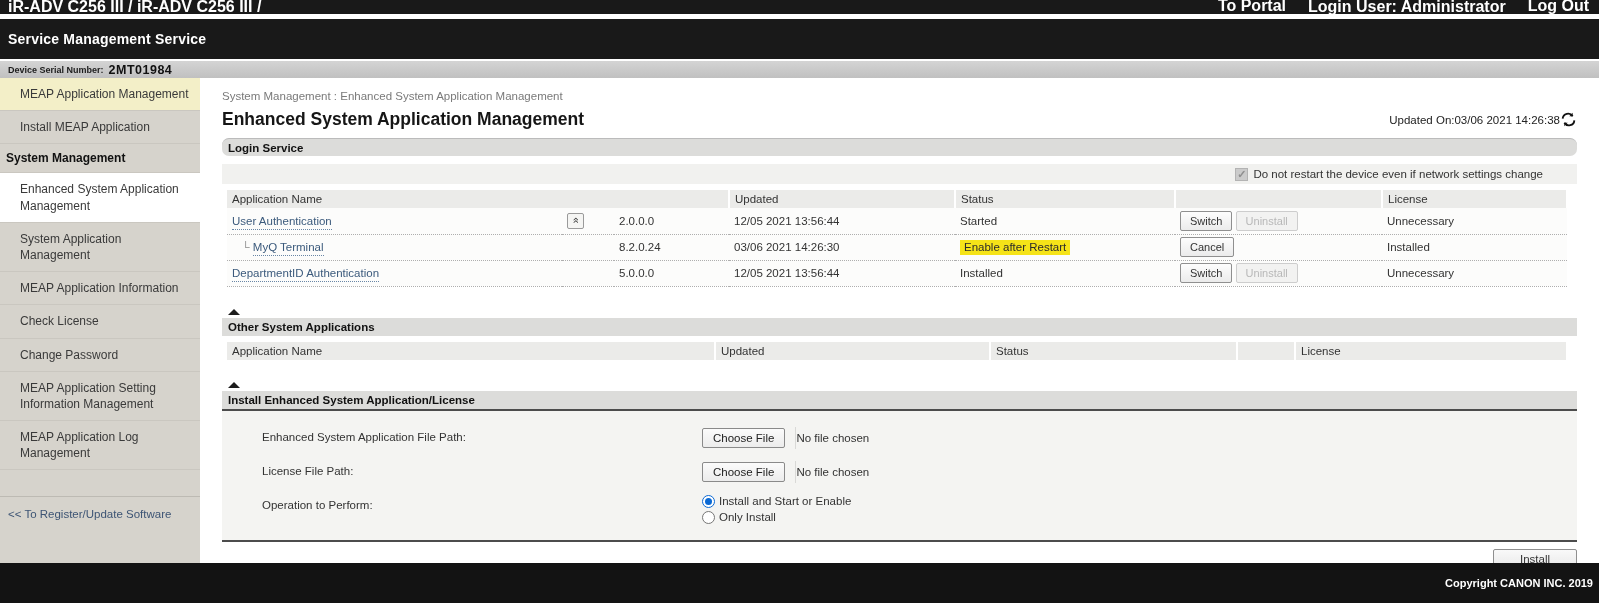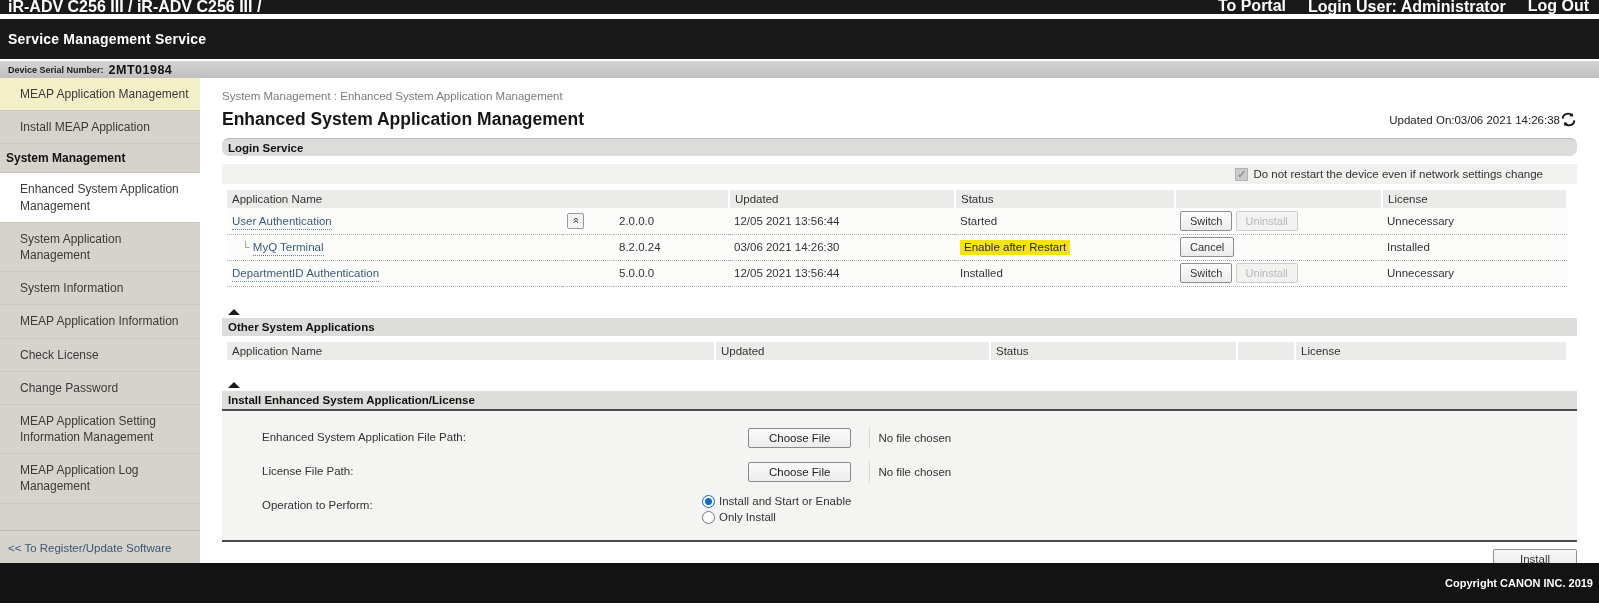--- a/index.html
+++ b/index.html
@@ -74,24 +74,24 @@
   .top-anchor .tri { width:0; height:0; border-left:6px solid transparent;
     border-right:6px solid transparent; border-bottom:6px solid #1c1c1c; }
 
   .form-wrap { background:#f4f4f2; border-top:2px solid #4c4c4c; border-bottom:2px solid #4c4c4c;
     padding:10px 0 10px 0; }
   .form-row { display:flex; align-items:flex-start; padding:6px 0 6px 40px; font-size:11.5px;
     color:#333; }
   .form-label { width:440px; padding-top:4px; }
   .filectl { display:flex; align-items:center; }
   .filebtn { border:1px solid #8a8a8a; background:linear-gradient(#fbfbfb,#ececec);
-    font-size:11.5px; color:#222; padding:3px 20px; border-radius:2px; cursor:pointer;
-    font-family:"Liberation Sans", sans-serif;margin-left:46px; }
-  .filetext { font-size:11.5px; color:#333; padding-left:8px; border-left:1px solid #d9d9d7;
-    margin-left:18px; height:22px; display:flex; align-items:center; }
+    font-size:11.5px; color:#222; padding:3px 10px; border-radius:2px; cursor:pointer;
+    font-family:"Liberation Sans", sans-serif; }
+  .filetext { font-size:11.5px; color:#333; border-left:1px solid #d9d9d7;
+    margin-left:10px; height:22px; display:flex; align-items:center; }
   .radio-group { display:flex; flex-direction:column; gap:3px; }
   .radio-line { display:flex; align-items:center; gap:4px; cursor:pointer; }
   .radio { width:13px; height:13px; border-radius:50%; border:1px solid #767676; background:#fff;
     display:inline-flex; align-items:center; justify-content:center; }
   .radio.checked { border:1px solid #0b69d4; }
   .radio.checked::after { content:""; width:7px; height:7px; border-radius:50%; background:#0b69d4; }
 
   .install-row { display:flex; justify-content:flex-end; margin-top:7px; }
   .btn.install { padding:3px 26px; font-size:11.5px; background:linear-gradient(#f9f9f9,#e9e9e9); }
   .content-hr { border:none; border-top:1px solid #cfcfcd; margin-top:16px; }
@@ -129,21 +129,20 @@
   </div>
 
   <div class="middle">
 
     <div class="sidebar">
       <div class="nav-item first">MEAP Application Management</div>
       <div class="nav-item">Install MEAP Application</div>
       <div class="nav-header">System Management</div>
       <div class="nav-item selected">Enhanced System Application Management</div>
       <div class="nav-item">System Application Management</div>
-      <div class="nav-item">System Information</div>
       <div class="nav-item">MEAP Application Information</div>
       <div class="nav-item">Check License</div>
       <div class="nav-item">Change Password</div>
       <div class="nav-item">MEAP Application Setting Information Management</div>
       <div class="nav-item">MEAP Application Log Management</div>
       <div class="nav-footer">&lt;&lt; To Register/Update Software</div>
     </div>
 
     <div class="content">
       <div class="breadcrumb">System Management : Enhanced System Application Management</div>

